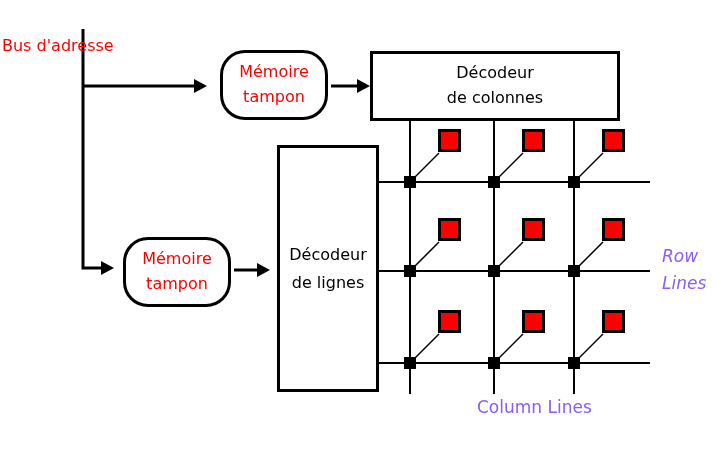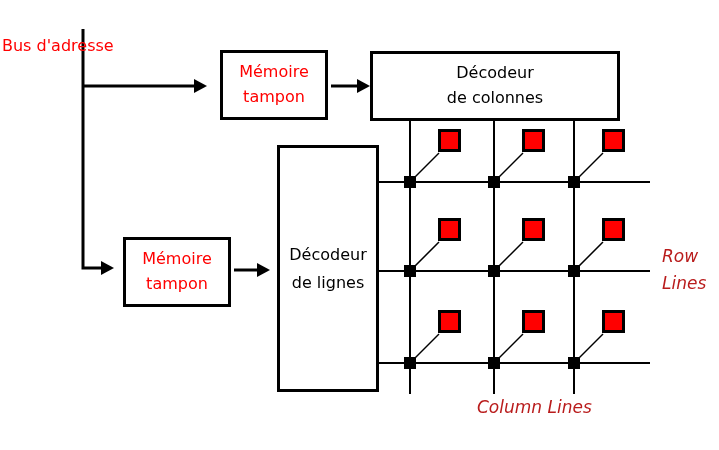--- a/index.html
+++ b/index.html
@@ -15,25 +15,25 @@
     position:absolute;
     box-sizing:border-box;
     border:3px solid #000;
     background:#fff;
     display:flex;align-items:center;justify-content:center;
     text-align:center;
     white-space:pre-line;
     font-size:16px;line-height:1.55;
     color:#000000;
   }
-  .red-text{color:var(--accent,#ff0000);}
-  .label{position:absolute;white-space:pre-line;color:#b91c1c;}
+  .red-text{color:var(--accent,#ff0000);border-radius:25px;}
+  .label{position:absolute;white-space:pre-line;color:#8b5cf6;}
   .bus-label{left:2px;top:0px;font-size:16px;color:var(--accent,#ff0000);margin-top:36px;}
   .row-lines-label{left:662px;top:243px;font-size:17px;font-style:italic;line-height:27px;}
-  .column-lines-label{left:477px;top:397px;font-size:17px;font-style:italic;}
+  .column-lines-label{left:477px;top:397px;font-size:17px;}
   .box-buffer-top{left:220px;top:50px;width:108px;height:70px;}
   .box-column-decoder{left:370px;top:51px;width:250px;height:70px;}
   .box-buffer-bottom{left:123px;top:237px;width:108px;height:70px;}
   .box-row-decoder{left:277px;top:145px;width:102px;height:247px;line-height:1.7;}
 </style>
 </head>
 <body>
 
 <div class="canvas">
 

